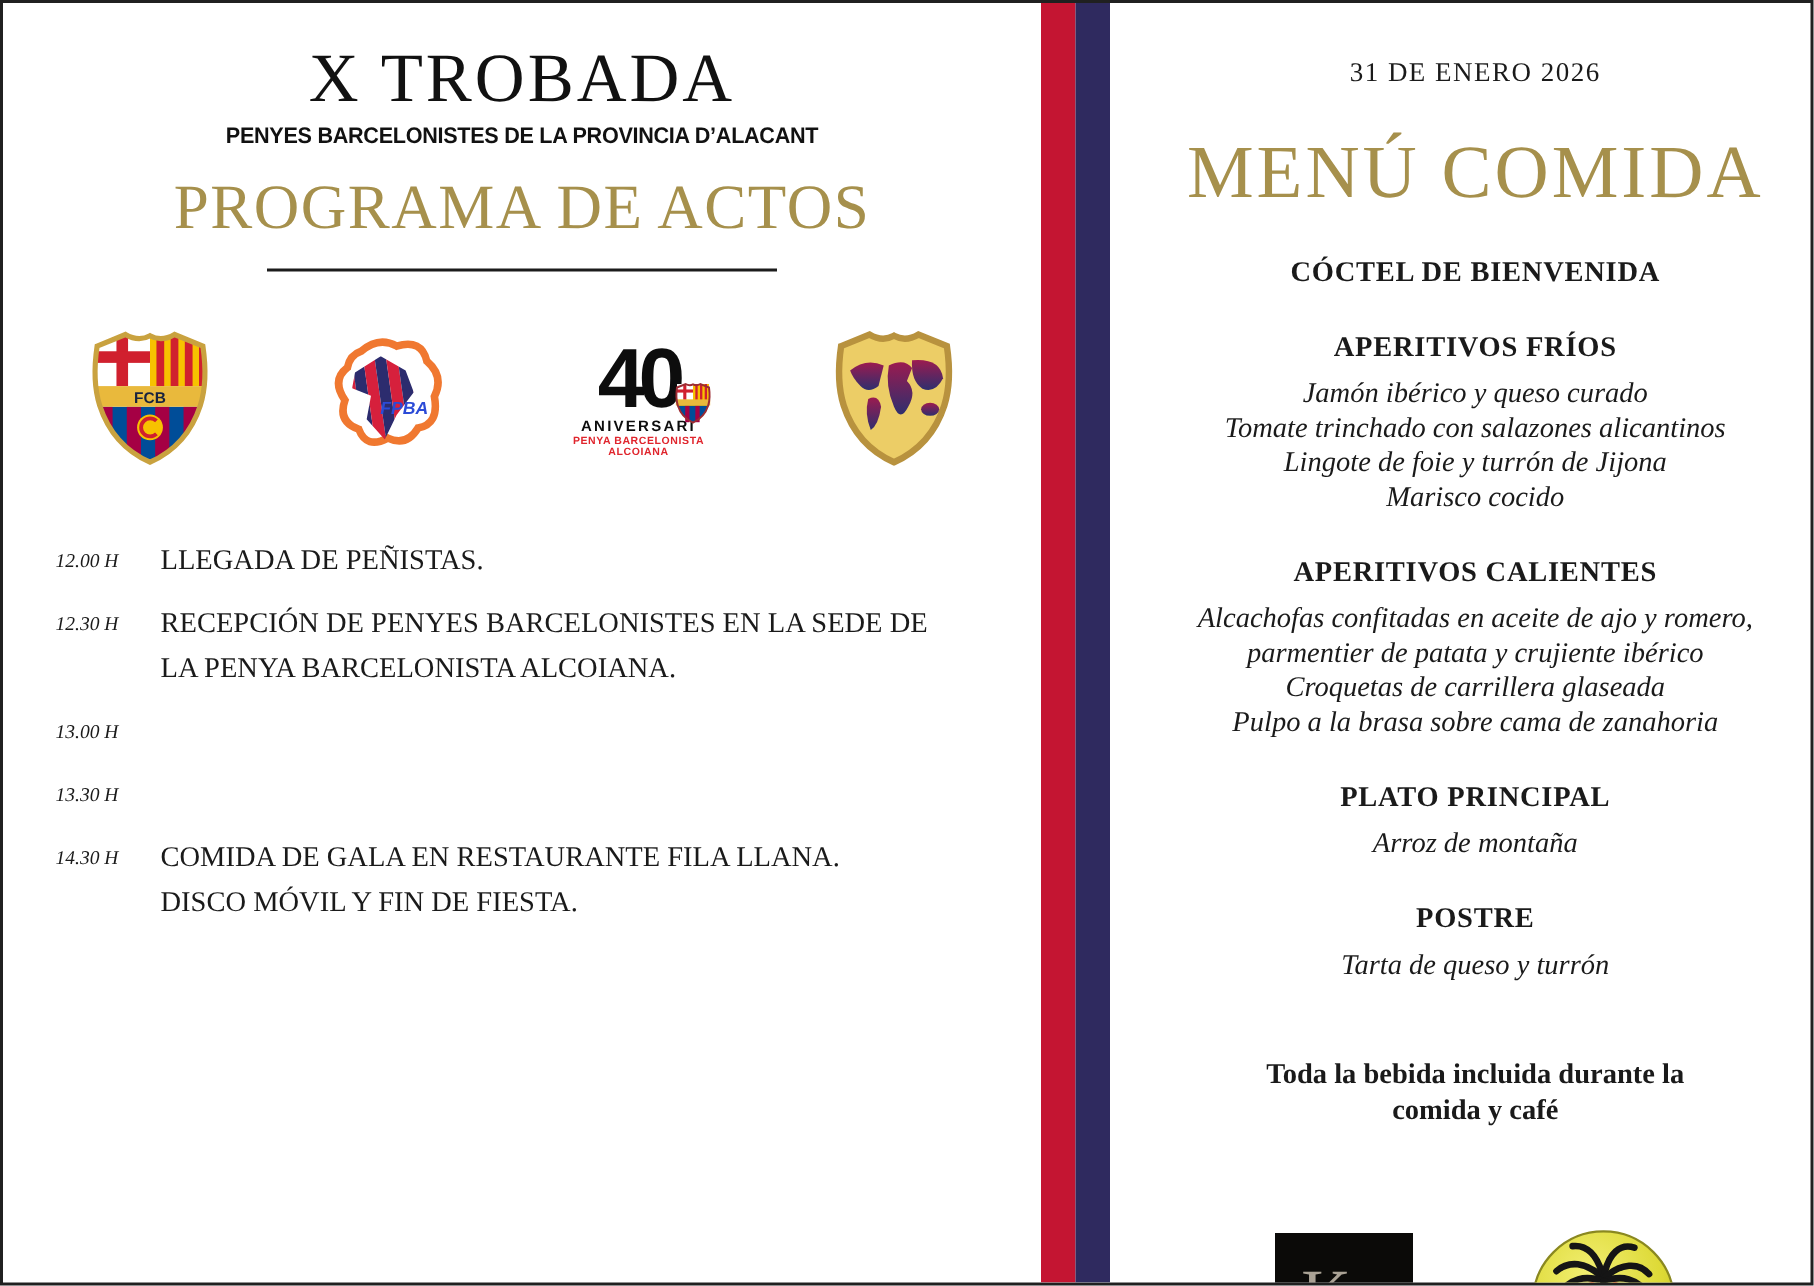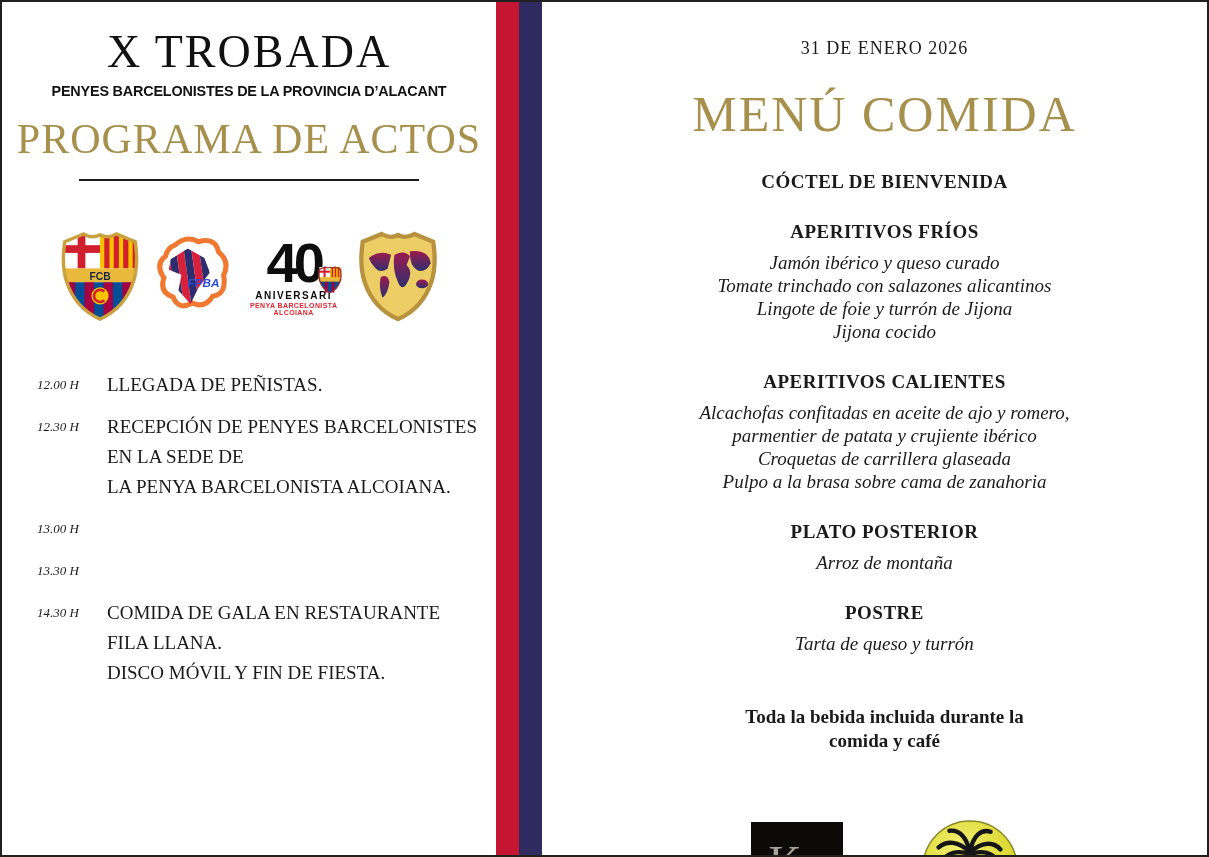--- a/index.html
+++ b/index.html
@@ -3,34 +3,34 @@
 <meta charset="utf-8">
 <style>
   html,body{margin:0;padding:0;}
   body{
     width:1209px;height:857px;box-sizing:border-box;
     background:#ffffff;border:2px solid #202020;
     font-family:"Liberation Serif", serif;color:#1a1a1a;
     display:flex;overflow:hidden;
   }
   
-  .page-left{width:494px;box-sizing:border-box;padding-top:26px;text-align:center;}
+  .page-left{width:692px;box-sizing:border-box;padding-top:26px;text-align:center;}
   .divider{width:46px;display:flex;flex-shrink:0;}
   .divider .stripe-red{width:23px;background:#c41532;}
   .divider .stripe-navy{width:23px;background:#2f2a5f;}
   .page-right{flex:1;box-sizing:border-box;padding-top:36px;text-align:center;padding-left:20px;}
 
   
   .title{font-size:46px;line-height:1.05;letter-spacing:2px;color:#111;}
   .subtitle{margin-top:6px;font-family:"Liberation Sans",sans-serif;font-weight:bold;
             font-size:15px;letter-spacing:-0.2px;color:#111;transform:scaleX(0.96);}
   .prog-heading{margin-top:16px;font-size:42px;letter-spacing:1px;color:#a6904c;}
   .rule{width:340px;height:2px;background:#1c1c1c;margin:16px auto 0 auto;}
 
-  .logo-row{margin-top:45px;height:102px;display:flex;align-items:center;
+  .logo-row{margin-top:34px;height:102px;display:flex;align-items:center;
             justify-content:space-between;padding:0 55px;}
   .logo-row svg{display:block;}
 
   .anniv{width:112px;text-align:center;font-family:"Liberation Sans",sans-serif;color:#0d0d0d;position:relative;}
   .anniv .big{font-size:56px;font-weight:900;letter-spacing:-4px;line-height:0.9;position:relative;display:inline-block;}
   .anniv .mini-crest{position:absolute;right:-22px;bottom:-8px;}
   .anniv .l1{font-size:10px;font-weight:900;letter-spacing:1.5px;margin-top:2px;}
   .anniv .l2{font-size:7px;font-weight:bold;color:#e0252d;letter-spacing:0.4px;margin-top:1px;}
 
   .schedule{margin-top:42px;text-align:left;padding:0 18px 0 35px;}
@@ -197,36 +197,36 @@
   <div class="menu-section">
     <div class="menu-heading">CÓCTEL DE BIENVENIDA</div>
   </div>
 
   <div class="menu-section">
     <div class="menu-heading">APERITIVOS FRÍOS</div>
     <div class="menu-items">
       <div>Jamón ibérico y queso curado</div>
       <div>Tomate trinchado con salazones alicantinos</div>
       <div>Lingote de foie y turrón de Jijona</div>
-      <div>Jijona cocido</div>
+      <div>Marisco cocido</div>
     </div>
   </div>
 
   <div class="menu-section">
     <div class="menu-heading">APERITIVOS CALIENTES</div>
     <div class="menu-items">
       <div>Alcachofas confitadas en aceite de ajo y romero,</div>
       <div>parmentier de patata y crujiente ibérico</div>
       <div>Croquetas de carrillera glaseada</div>
       <div>Pulpo a la brasa sobre cama de zanahoria</div>
     </div>
   </div>
 
   <div class="menu-section">
-    <div class="menu-heading">PLATO POSTERIOR</div>
+    <div class="menu-heading">PLATO PRINCIPAL</div>
     <div class="menu-items">
       <div>Arroz de montaña</div>
     </div>
   </div>
 
   <div class="menu-section">
     <div class="menu-heading">POSTRE</div>
     <div class="menu-items">
       <div>Tarta de queso y turrón</div>
     </div>

